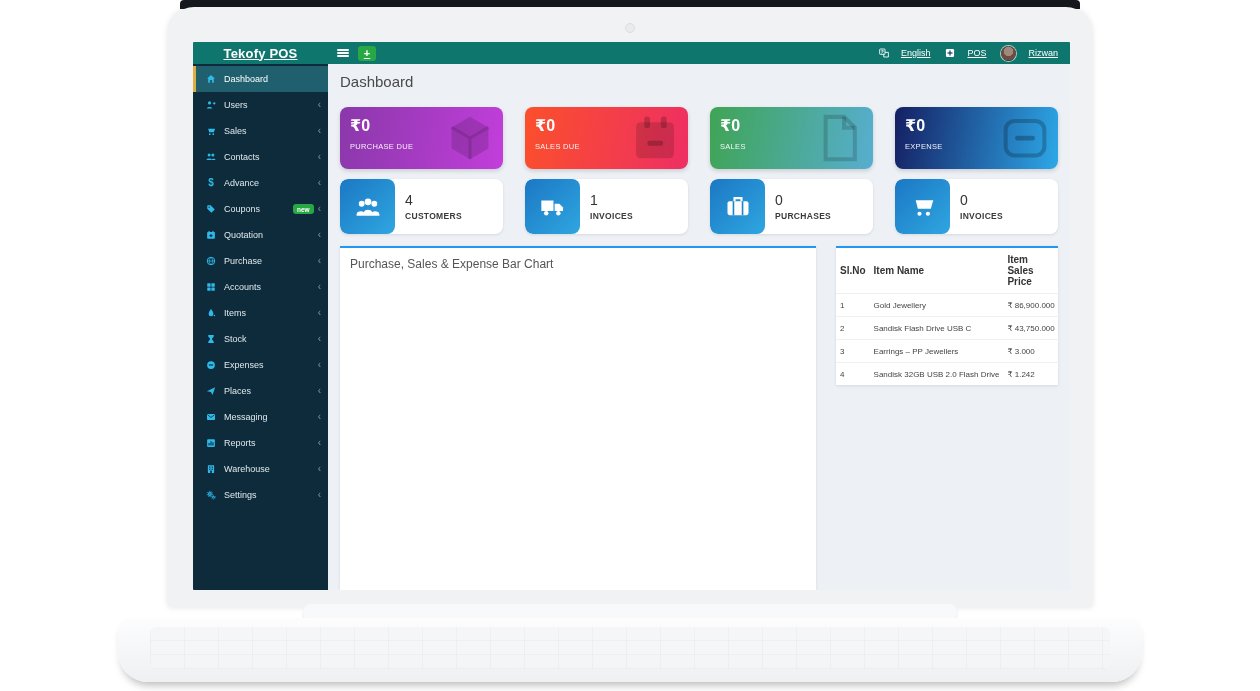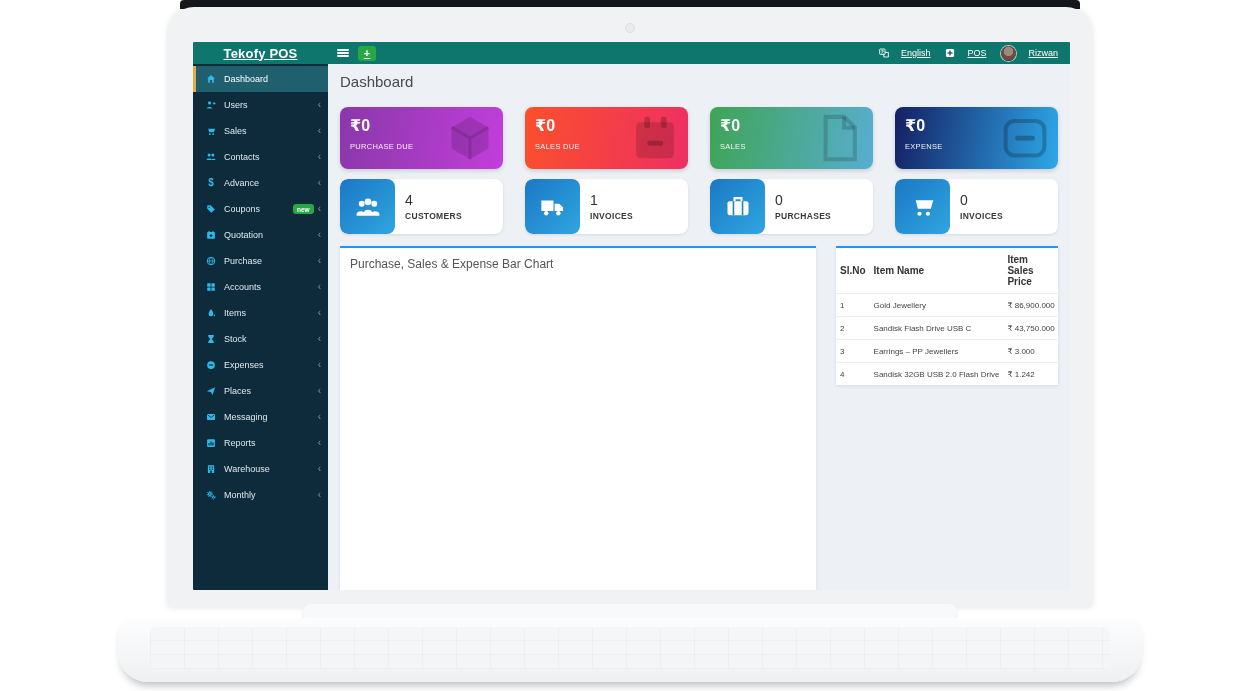--- a/index.html
+++ b/index.html
@@ -325,21 +325,21 @@
           <span class="si">
               <svg viewBox="0 0 16 16">
                 <circle cx="6.2" cy="6.4" r="3.1"></circle>
                 <circle cx="6.2" cy="6.4" r="4.3" fill="none" stroke="#2fb9e8" stroke-width="1.5" stroke-dasharray="2 1.7"></circle>
                 <circle cx="6.2" cy="6.4" r="1.1" fill="#0d2b3a"></circle>
                 <circle cx="11.9" cy="11.7" r="2"></circle>
                 <circle cx="11.9" cy="11.7" r="2.9" fill="none" stroke="#2fb9e8" stroke-width="1.2" stroke-dasharray="1.5 1.4"></circle>
                 <circle cx="11.9" cy="11.7" r=".8" fill="#0d2b3a"></circle>
               </svg>
             </span>
-          <span class="sb-label">Monthly</span>
+          <span class="sb-label">Settings</span>
           <span class="chev">‹</span>
         </div>
       </div>
 
       <div class="main">
         <div class="page-title">Dashboard</div>
 
 
         <div class="stat-row">
           <div class="stat" style="background: linear-gradient(100deg, rgb(138, 56, 170), rgb(194, 62, 219));">

